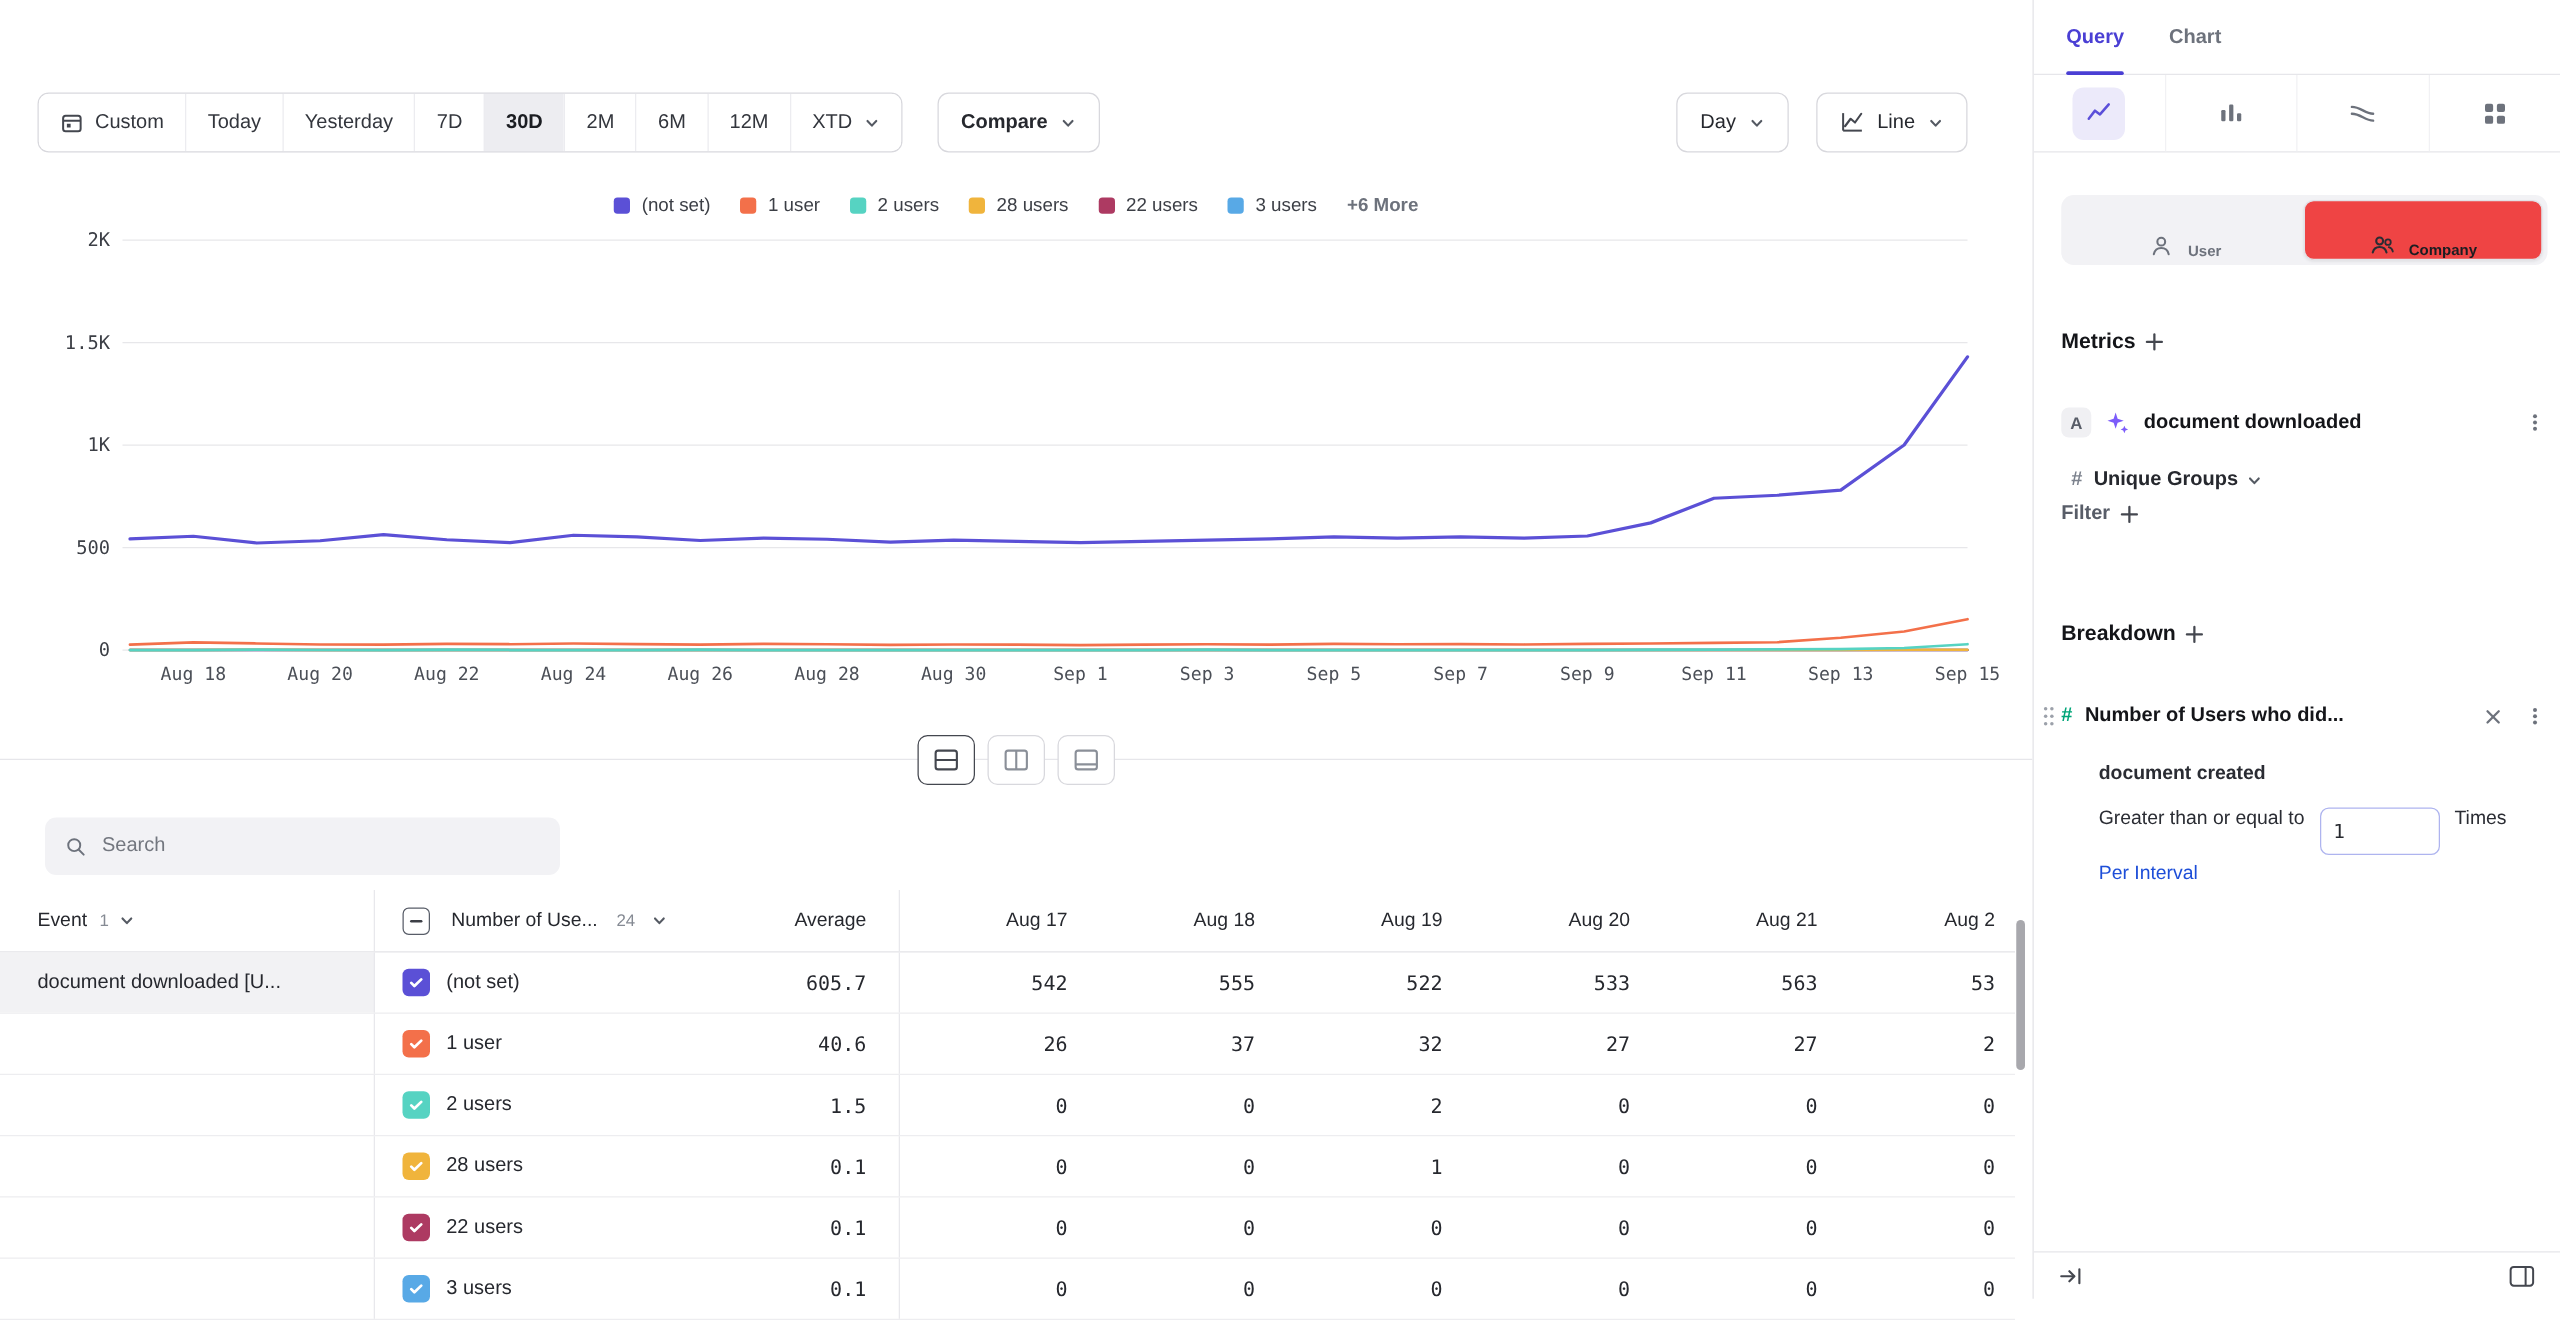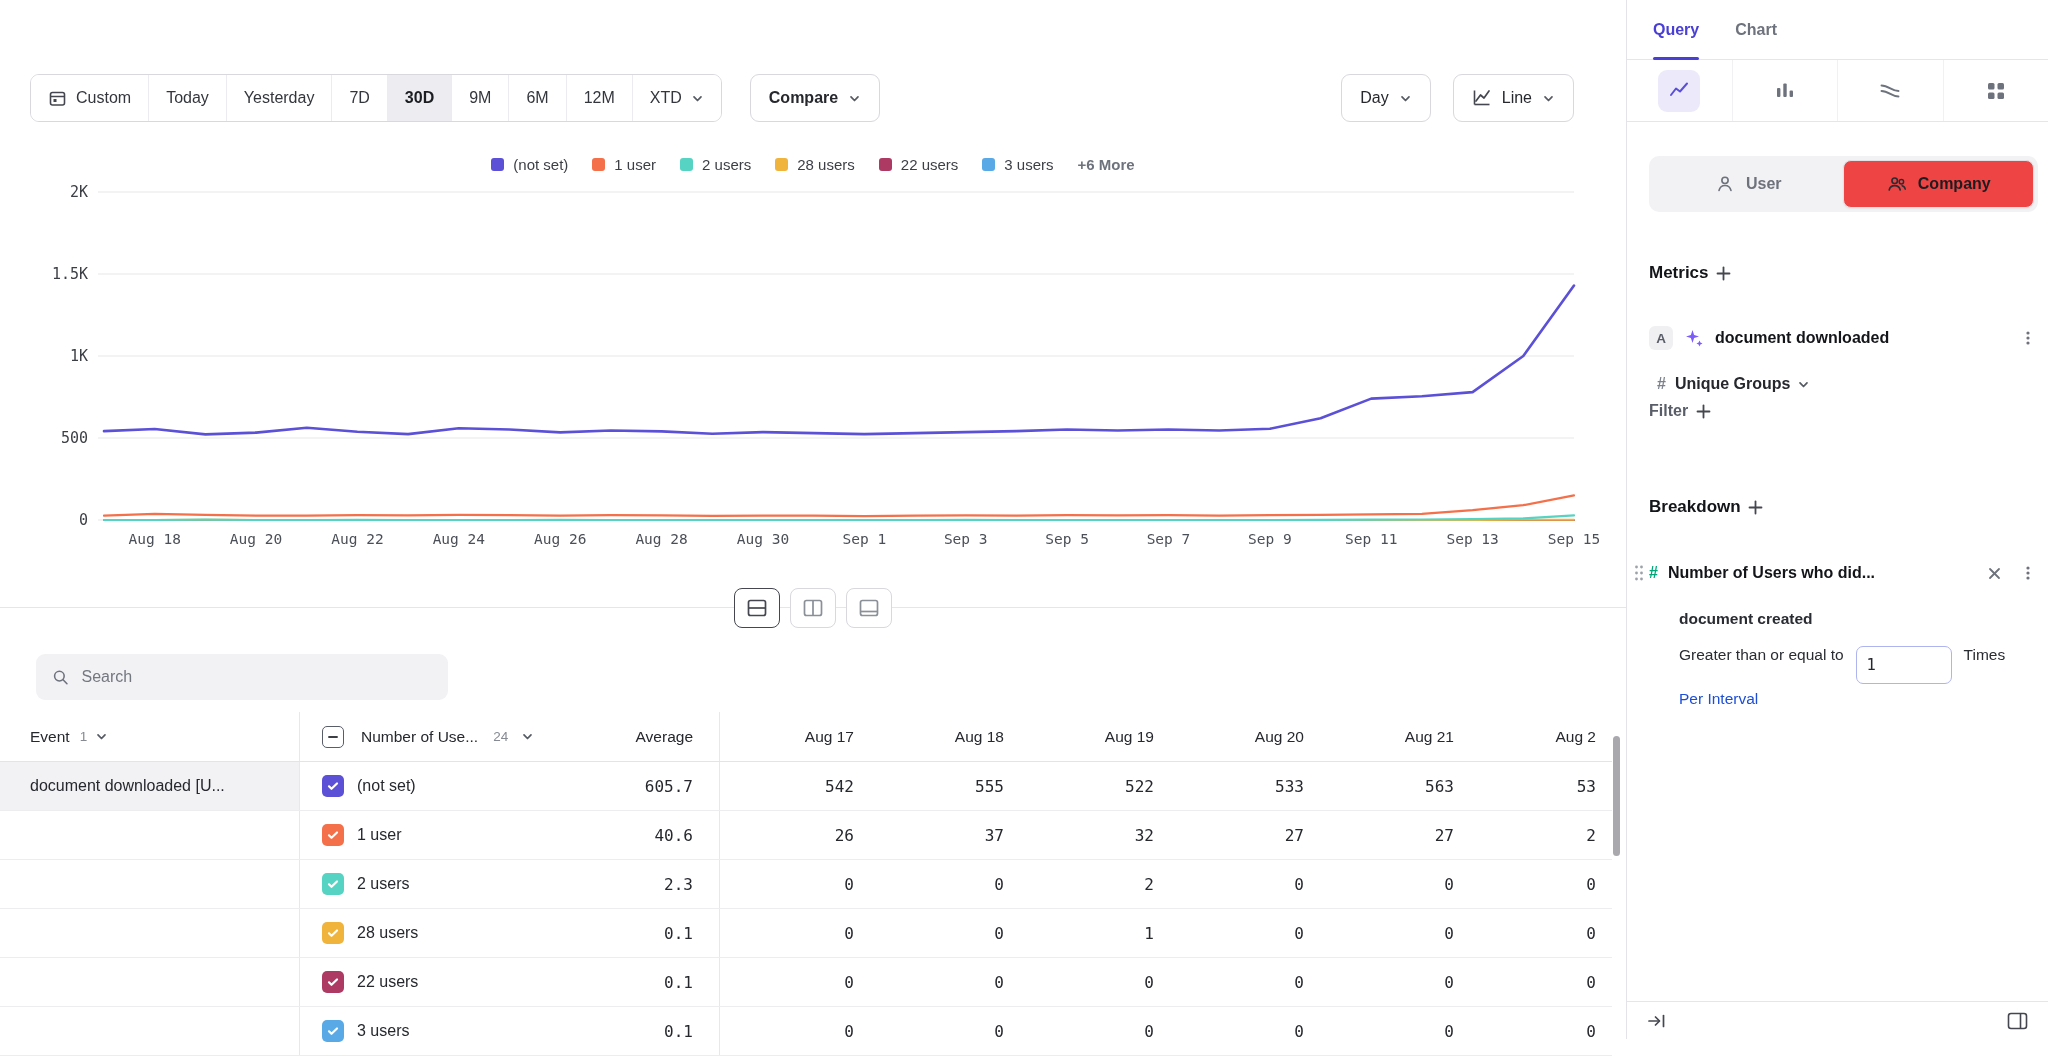--- a/index.html
+++ b/index.html
@@ -66,21 +66,21 @@
   .ptabs{height:60px;display:flex;align-items:center;gap:36px;padding:0 26px;border-bottom:1px solid #e6e6ea}
   .ptab{font-size:16px;font-weight:700;color:#6d727c;position:relative;height:100%;display:flex;align-items:center}
   .ptab.active{color:#4a3fd4}
   .ptab.active::after{content:"";position:absolute;left:0;right:0;bottom:-1px;height:3px;background:#4a3fd4;border-radius:2px}
   .icon-tabs{display:flex;height:62px;border-bottom:1px solid #e6e6ea}
   .itab{flex:1;display:flex;align-items:center;justify-content:center;border-left:1px solid #f1f1f4}
   .itab:first-child{border-left:none}
   .badge{width:42px;height:42px;border-radius:9px;display:flex;align-items:center;justify-content:center}
   .itab.active .badge{background:#eceafa}
   .seg{margin:34px 10px 0 22px;height:56px;background:#f2f2f5;border-radius:10px;display:flex;padding:4px}
-  .seg-opt{flex:1;display:flex;align-items:center;justify-content:center;gap:10px;font-size:16px;font-weight:600;color:#6d727c;border-radius:8px}
+  .seg-opt{flex:1;display:flex;align-items:flex-end;justify-content:center;gap:10px;font-size:12px;font-weight:600;color:#6d727c;border-radius:8px}
   .seg-opt.active{background:#ef4444;color:#1b1d22;border:1px solid #e2e2e7;box-shadow:0 1px 2px rgba(0,0,0,.06)}
   .sect-h{display:flex;align-items:center;justify-content:flex-start;padding:0 16px 0 22px;height:30px}
   .sect-h.m1{margin-top:46px}.sect-h.m2{}.sect-h.m3{margin-top:66px}
   .sect-title{font-size:17px;font-weight:700;color:#141519}
   .sect-title.muted{color:#585d68;font-size:16px;font-weight:600}
   .plus-btn{width:30px;height:30px;display:flex;align-items:center;justify-content:center;border-radius:6px}
   .metric-row1{display:flex;align-items:center;gap:11px;margin:36px 12px 0 22px;height:28px}
   .abadge{width:24px;height:24px;border-radius:6px;background:#f0f0f3;color:#585d68;font-size:13.5px;font-weight:700;display:flex;align-items:center;justify-content:center;flex:none}
   .metric-name{font-size:16px;font-weight:600;color:#141519;flex:1;white-space:nowrap;overflow:hidden}
   .metric-row2{display:flex;align-items:center;gap:9px;margin:20px 12px 0 30px;height:24px}
@@ -120,21 +120,21 @@
         <button class="range-btn">
           <span>Yesterday</span>
         </button>
         <button class="range-btn">
           <span>7D</span>
         </button>
         <button class="range-btn active">
           <span>30D</span>
         </button>
         <button class="range-btn">
-          <span>9M</span>
+          <span>2M</span>
         </button>
         <button class="range-btn">
           <span>6M</span>
         </button>
         <button class="range-btn">
           <span>12M</span>
         </button>
         <button class="range-btn">
           <span>XTD</span>
           <svg width="13" height="13" viewBox="0 0 13 13" class="chev">
@@ -352,21 +352,21 @@
         <div class="trow">
           <div class="cell c-event"></div>
           <div class="cell c-name">
             <span class="cb" style="background: rgb(86, 211, 194);">
               <svg width="14" height="14" viewBox="0 0 14 14">
                 <path d="M3 7.3l2.5 2.5L11 4.5" fill="none" stroke="#fff" stroke-width="2.2" stroke-linecap="round" stroke-linejoin="round"></path>
               </svg>
             </span>
             <span class="series-label">2 users</span>
           </div>
-          <div class="cell c-avg num">2.3</div>
+          <div class="cell c-avg num">1.5</div>
           <div class="cell c-num num">0</div>
           <div class="cell c-num num">0</div>
           <div class="cell c-num num">2</div>
           <div class="cell c-num num">0</div>
           <div class="cell c-num num">0</div>
           <div class="cell c-num num">0</div>
         </div>
         <div class="trow">
           <div class="cell c-event"></div>
           <div class="cell c-name">

